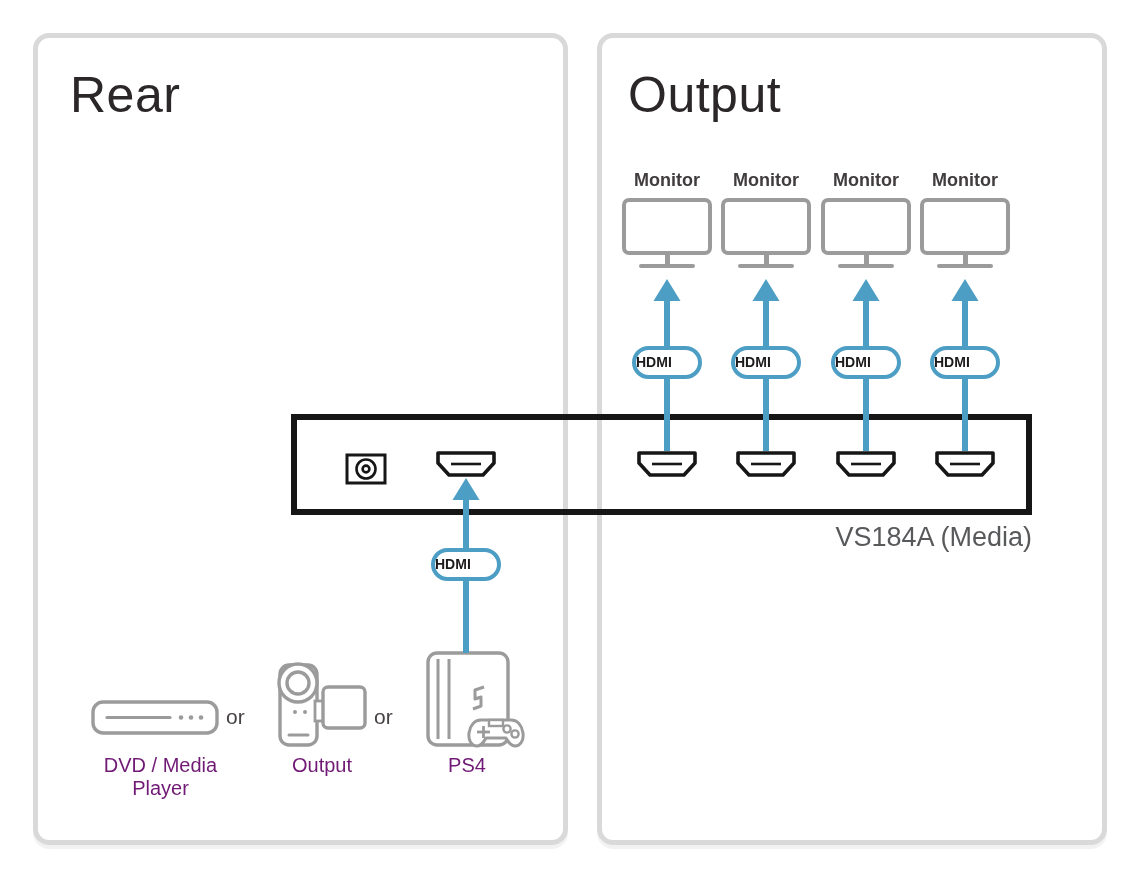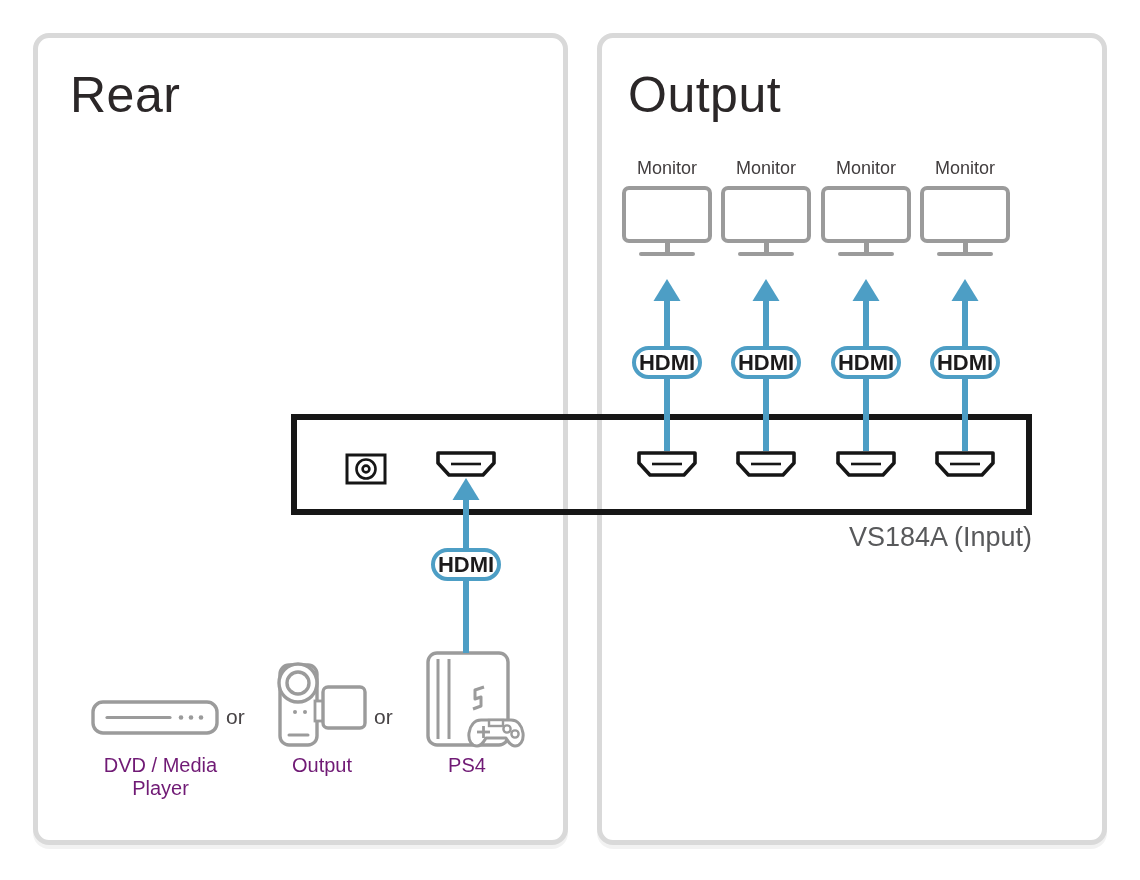--- a/index.html
+++ b/index.html
@@ -14,31 +14,31 @@
   }
   #input-panel{left:33px;width:525px;}
   #output-panel{left:597px;width:500px;}
   .panel-title{
     position:absolute;font-size:50px;color:#2b2728;letter-spacing:0.5px;
     font-weight:400;
   }
   #input-title{left:70px;top:66px;}
   #output-title{left:628px;top:66px;}
 
-  .monitor-unit{position:absolute;width:100px;top:158px;}
+  .monitor-unit{position:absolute;width:100px;top:170px;font-weight:bold;}
   .monitor-label{text-align:center;font-size:18px;color:#413d3e;margin-bottom:7px;}
   .monitor-screen{margin:0 auto;width:82px;height:49px;border:4px solid #9b9b9b;border-radius:7px;background:#fff;}
   .monitor-neck{width:5px;height:9px;background:#9b9b9b;margin:0 auto;}
   .monitor-base{width:56px;height:4px;background:#9b9b9b;margin:0 auto;border-radius:2px;}
 
   .arrow-svg{position:absolute;}
   .hdmi-badge{
     position:absolute;width:62px;height:25px;background:#ffffff;
     border:4px solid #4d9ec5;border-radius:17px;
-    font-size:22px;font-weight:bold;color:#1c1a1b;text-align:center;line-height:25px;
+    font-size:14px;font-weight:bold;color:#1c1a1b;line-height:25px;
     letter-spacing:0px;z-index:6;
   }
   #device-box{
     position:absolute;left:291px;top:414px;width:729px;height:89px;
     border:6px solid #161616;background:transparent;z-index:2;
   }
   .port-svg{position:absolute;top:451px;z-index:3;}
   #power-port{position:absolute;left:345px;top:453px;z-index:3;}
   #device-label{
     position:absolute;left:770px;top:522px;width:262px;text-align:right;
@@ -58,21 +58,21 @@
 <body>
 
 <div id="canvas">
 
   <div class="panel" id="input-panel"></div>
   <div class="panel" id="output-panel"></div>
   <div class="panel-title" id="input-title">Rear</div>
   <div class="panel-title" id="output-title">Output</div>
 
   <div id="device-box"></div>
-  <div id="device-label">VS184A (Input)</div>
+  <div id="device-label">VS184A (Media)</div>
 
   <svg id="power-port" width="42" height="32" viewBox="0 0 42 32">
     <rect x="2" y="2" width="38" height="28" fill="#ffffff" stroke="#161616" stroke-width="3"></rect>
     <circle cx="21" cy="16" r="9.5" fill="#ffffff" stroke="#161616" stroke-width="2.6"></circle>
     <circle cx="21" cy="16" r="3.4" fill="#ffffff" stroke="#161616" stroke-width="2.6"></circle>
   </svg>
 
   <svg class="port-svg" style="left:436px" width="60" height="26" viewBox="0 0 60 26">
     <polygon points="2,2 58,2 58,12 47,24 13,24 2,12" fill="#ffffff" stroke="#161616" stroke-width="3.6" stroke-linejoin="round"></polygon>
     <line x1="15" y1="13" x2="45" y2="13" stroke="#161616" stroke-width="2.6"></line>

